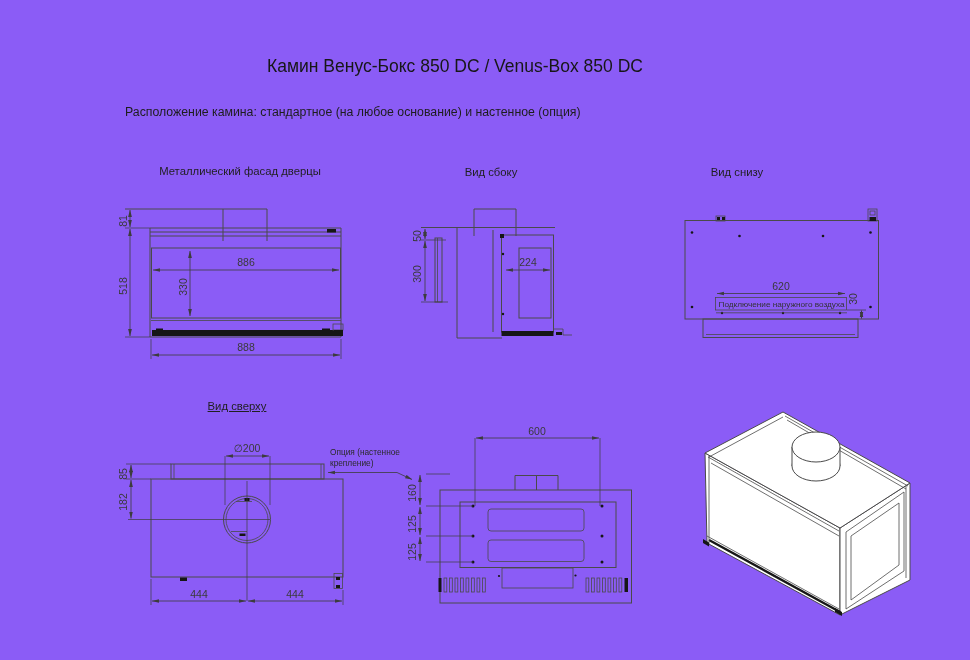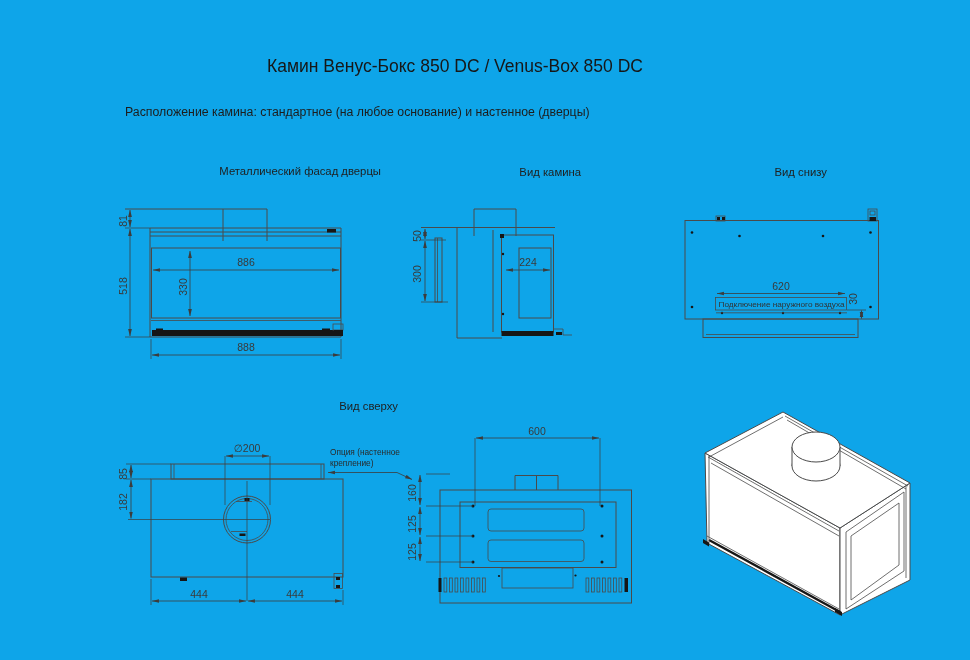--- a/index.html
+++ b/index.html
@@ -1,45 +1,45 @@
 <!DOCTYPE html>
 <html><head>
 <meta charset="utf-8">
 <style>
   html,body{margin:0;padding:0;background:#fff;}
-  .canvas{position:relative;width:970px;height:660px;background:#0ea5e9;overflow:hidden;
+  .canvas{position:relative;width:970px;height:660px;background:#8b5cf6;overflow:hidden;
           font-family:"Liberation Sans",sans-serif;}
   .main-title{position:absolute;left:0;top:56px;width:910px;text-align:center;
               font-size:17.5px;color:#171717;}
   .subtitle{position:absolute;left:125px;top:105px;font-size:12.3px;color:#1d1d1d;}
-  .vtitle{position:absolute;font-size:11.3px;color:#1f1f1f;text-align:right;white-space:nowrap;}
+  .vtitle{position:absolute;font-size:11.3px;color:#1f1f1f;text-align:center;white-space:nowrap;}
   svg{position:absolute;overflow:visible;}
   .geo{stroke:#4a4a4a;stroke-width:1;fill:none;}
   .geo2{stroke:#4a4a4a;stroke-width:0.8;fill:none;}
   .blk{fill:#161616;stroke:none;}
   .face{stroke:#4a4a4a;stroke-width:1;fill:#ffffff;}
   .dim{stroke:#3c3c3c;stroke-width:0.8;fill:none;}
   .ext{stroke:#3c3c3c;stroke-width:0.7;fill:none;}
   text{font-family:"Liberation Sans",sans-serif;fill:#3a3a3a;}
   .dt{font-size:10.5px;}
   .sm{font-size:7.6px;fill:#333;}
   .opt{font-size:8.3px;fill:#2a2a2a;}
 </style>
 </head>
 <body>
 
 <div class="canvas">
 
   <div class="main-title">Камин Венус-Бокс 850 DC / Venus-Box 850 DC</div>
-  <div class="subtitle">Расположение камина: стандартное (на любое основание) и настенное (дверцы)</div>
+  <div class="subtitle">Расположение камина: стандартное (на любое основание) и настенное (опция)</div>
 
   <div class="vtitle" style="left:99px;top:165px;width:282px;">Металлический фасад дверцы</div>
-  <div class="vtitle" style="left:401px;top:166px;width:180px;">Вид камина</div>
+  <div class="vtitle" style="left:401px;top:166px;width:180px;">Вид сбоку</div>
   <div class="vtitle" style="left:647px;top:166px;width:180px;">Вид снизу</div>
-  <div class="vtitle" style="left:118px;top:400px;width:280px;">Вид сверху</div>
+  <div class="vtitle" style="left:97px;top:400px;width:280px;text-decoration:underline;">Вид сверху</div>
 
   <svg style="left:95px;top:195px;" width="265" height="175" viewBox="95 195 265 175">
     <defs>
       <marker id="da" viewBox="0 0 10 6" refX="9.6" refY="3" markerWidth="9" markerHeight="5.4" orient="auto-start-reverse">
           <path d="M10,3 L0,0.4 L0,5.6 Z" fill="#3c3c3c"></path>
         </marker>
     </defs>
     <g>
       <path class="geo" d="M125,209 H267"></path>
       <path class="geo" d="M223,209 V241 M267,209 V241"></path>

